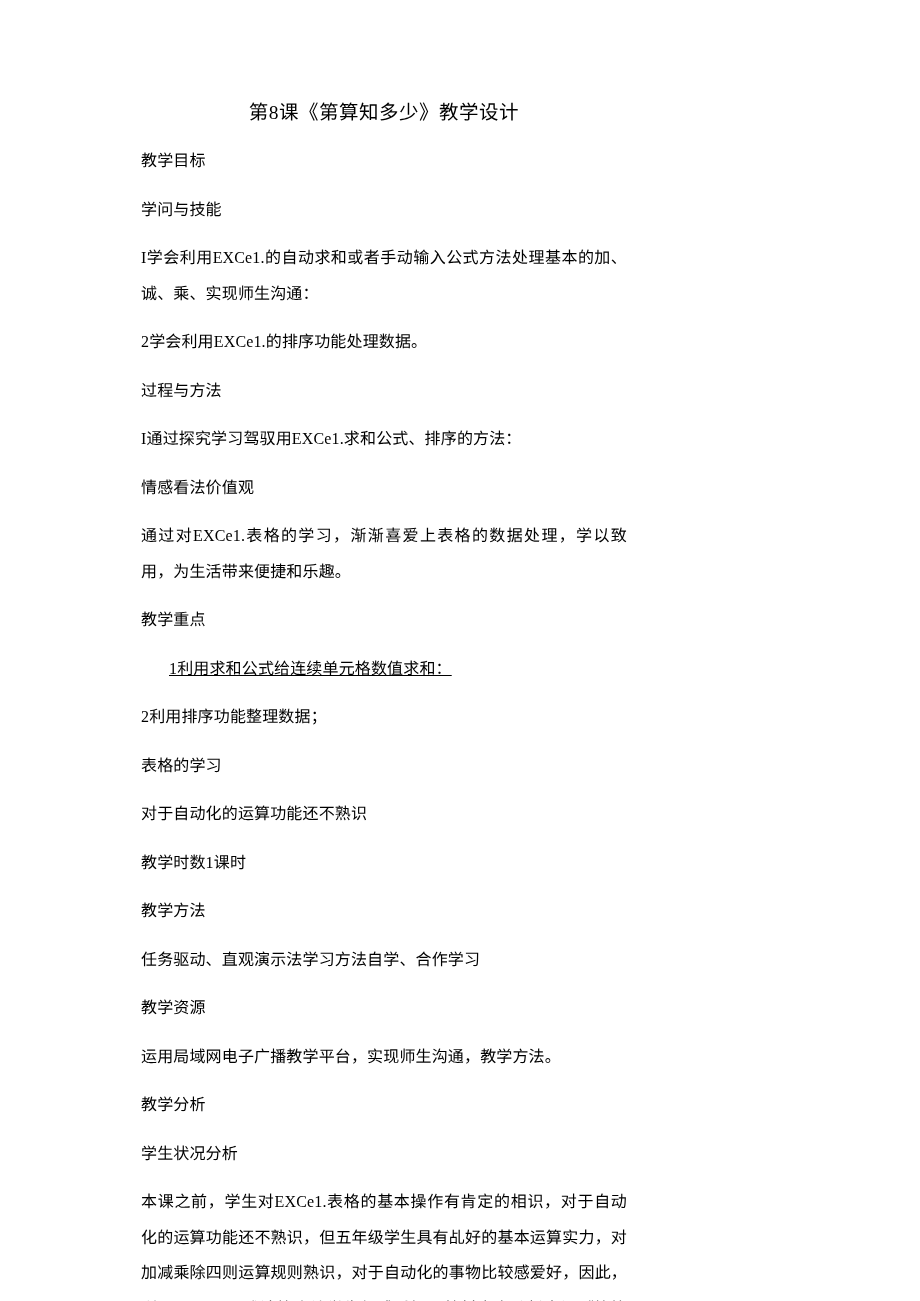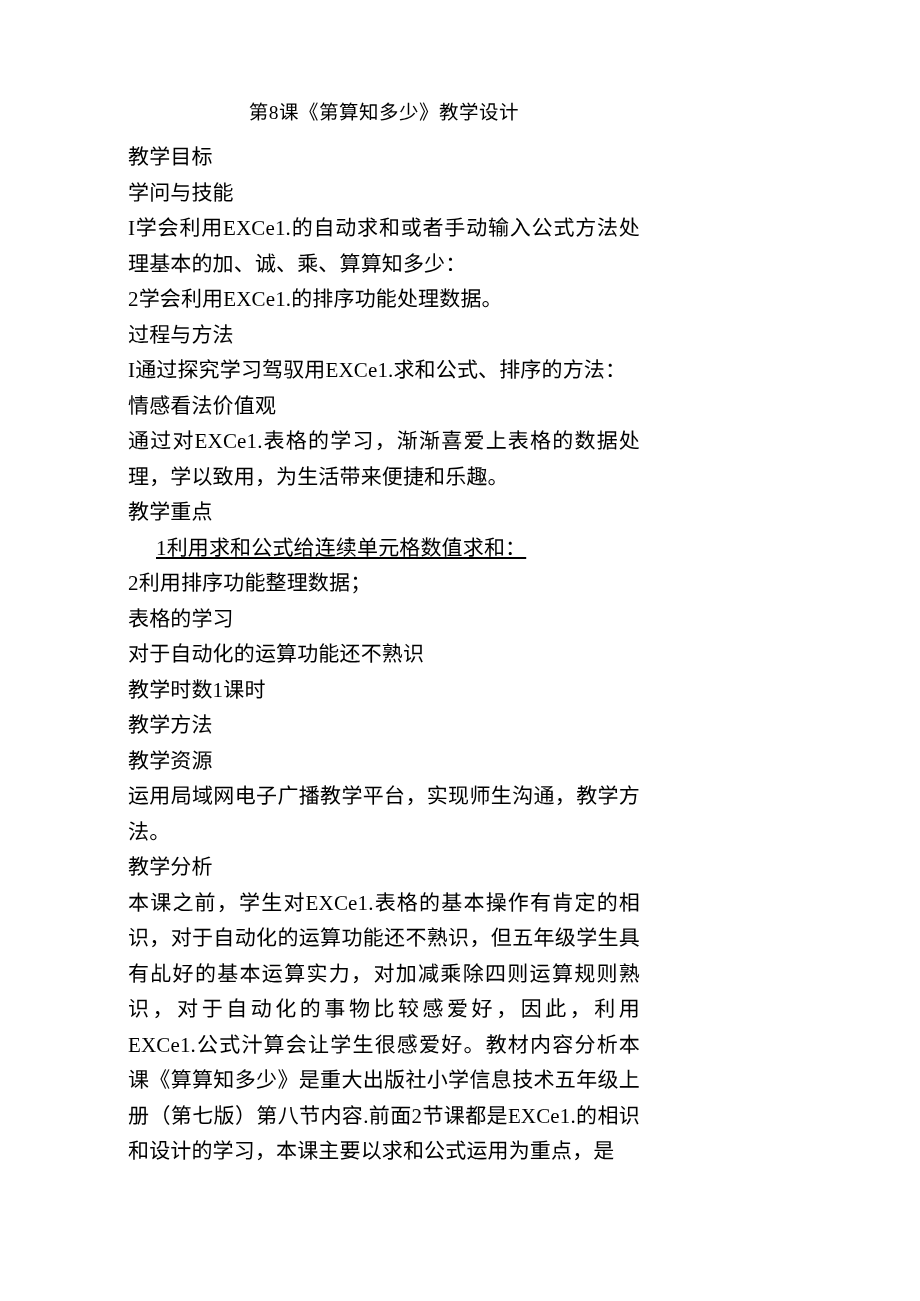--- a/index.html
+++ b/index.html
@@ -24,23 +24,23 @@
   }
   .doc-title {
     text-align: center;
     font-size: 19.5px;
     line-height: 34px;
     margin: 0 0 10px 0;
     font-weight: normal;
     letter-spacing: 0.5px;
   }
   .para {
-    font-size: 21px;
+    font-size: 16px;
     line-height: 35.5px;
-    margin: 0;
+    margin: 13px;
     text-align: justify;
     text-justify: inter-ideograph;
     letter-spacing: 0.15px;
     white-space: pre-wrap;
   }
   .para.indent {
     text-indent: 28px;
     text-decoration: underline;
   }
   .body-block {
@@ -48,31 +48,33 @@
   }
 </style>
 </head>
 <body>
 
 <div class="page">
   <h1 class="doc-title">第8课《第算知多少》教学设计</h1>
   <div class="body-block">
     <p class="para">教学目标</p>
     <p class="para">学问与技能</p>
-    <p class="para">I学会利用EXCe1.的自动求和或者手动输入公式方法处理基本的加、诚、乘、算算知多少：</p>
+    <p class="para">I学会利用EXCe1.的自动求和或者手动输入公式方法处理基本的加、诚、乘、实现师生沟通：</p>
     <p class="para">2学会利用EXCe1.的排序功能处理数据。</p>
     <p class="para">过程与方法</p>
     <p class="para">I通过探究学习驾驭用EXCe1.求和公式、排序的方法：</p>
     <p class="para">情感看法价值观</p>
     <p class="para">通过对EXCe1.表格的学习，渐渐喜爱上表格的数据处理，学以致用，为生活带来便捷和乐趣。</p>
     <p class="para">教学重点</p>
     <p class="para indent">1利用求和公式给连续单元格数值求和：</p>
     <p class="para">2利用排序功能整理数据；</p>
     <p class="para">表格的学习</p>
     <p class="para">对于自动化的运算功能还不熟识</p>
     <p class="para">教学时数1课时</p>
     <p class="para">教学方法</p>
+    <p class="para">任务驱动、直观演示法学习方法自学、合作学习</p>
     <p class="para">教学资源</p>
     <p class="para">运用局域网电子广播教学平台，实现师生沟通，教学方法。</p>
     <p class="para">教学分析</p>
+    <p class="para">学生状况分析</p>
     <p class="para">本课之前，学生对EXCe1.表格的基本操作有肯定的相识，对于自动化的运算功能还不熟识，但五年级学生具有乩好的基本运算实力，对加减乘除四则运算规则熟识，对于自动化的事物比较感爱好，因此，利用EXCe1.公式汁算会让学生很感爱好。教材内容分析本课《算算知多少》是重大出版社小学信息技术五年级上册（第七版）第八节内容.前面2节课都是EXCe1.的相识和设计的学习，本课主要以求和公式运用为重点，是</p>
   </div>
 </div>
 
 </body></html>

